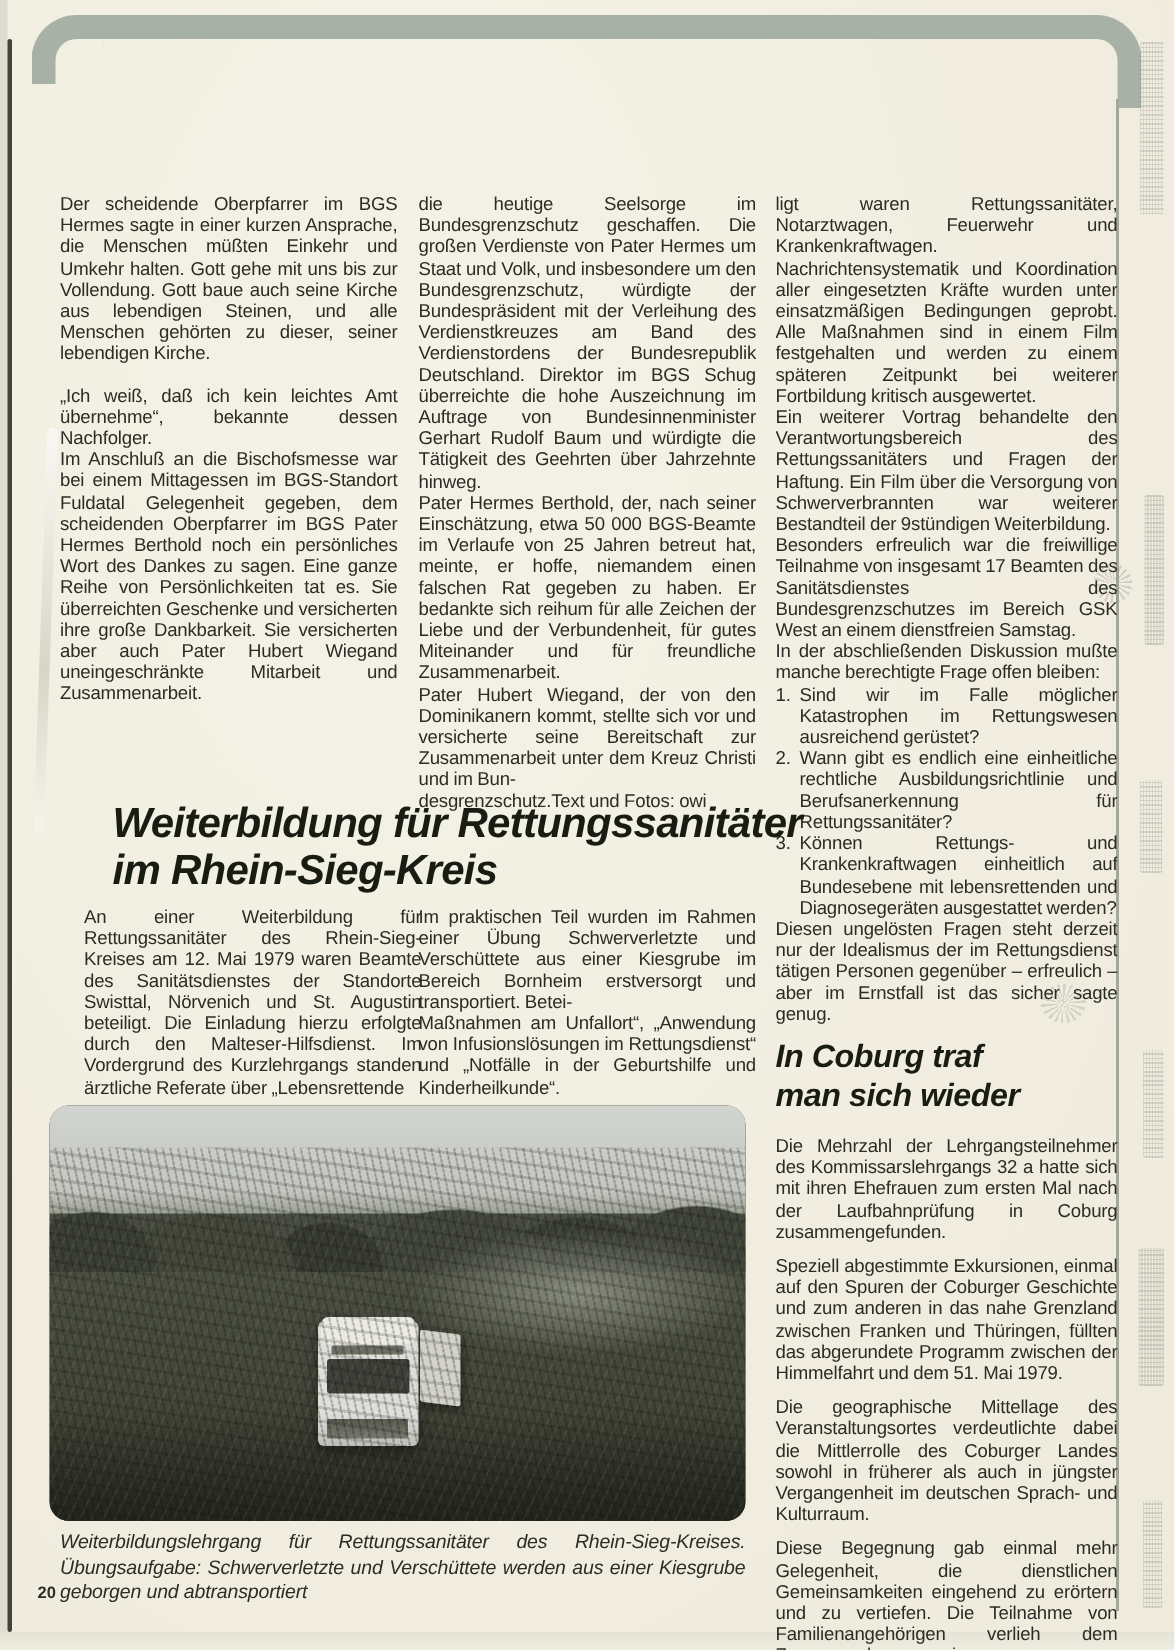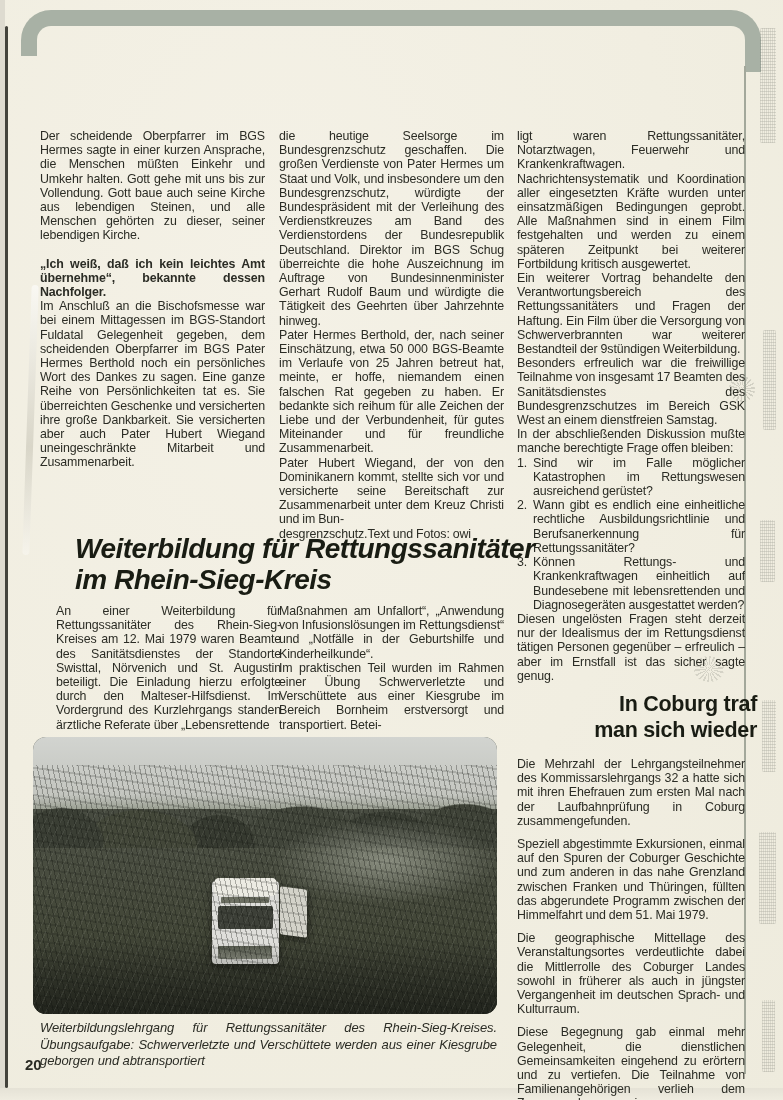--- a/index.html
+++ b/index.html
@@ -33,35 +33,35 @@
   .band-bar{position:absolute;left:52px;top:10px;width:676px;height:16px;background:#a8b1a5;}
   .band-corner-left{position:absolute;left:21px;top:10px;width:48px;height:46px;
     border-top:16px solid #a8b1a5;border-left:16px solid #a8b1a5;border-top-left-radius:30px;box-sizing:border-box;}
   .band-corner-right{position:absolute;left:714px;top:10px;width:47px;height:62px;
     border-top:16px solid #a8b1a5;border-right:16px solid #a8b1a5;border-top-right-radius:30px;box-sizing:border-box;}
   .rule-right{position:absolute;left:744px;top:66px;width:2px;height:1008px;background:#a3a89b;}
   
   .col{position:absolute;font-size:12.4px;line-height:14.2px;text-align:justify;
        letter-spacing:-0.12px;word-spacing:-0.3px;}
   .col p{margin:0;}
-  .gap-before{margin-top:14px !important;font-weight:bold;}
+  .gap-before{margin-top:14px !important;}
   .c-left{left:40px;top:129px;width:225px;}
   .c-mid{left:279px;top:129px;width:225px;}
   .c-right{left:517px;top:129px;width:228px;height:560px;overflow:hidden;}
   .split{display:flex;}
   .qitem{display:flex;}
   .qnum{flex:none;width:16px;}
   .qtext{flex:1;text-align:justify;}
   
   .headline-main{position:absolute;left:38px;top:534px;width:520px;
     font-weight:bold;font-style:italic;font-size:28px;line-height:30.5px;
     letter-spacing:-0.5px;color:#191c13;margin-left:37px;}
   .headline-coburg{position:absolute;left:517px;top:692px;width:240px;
-    font-weight:bold;font-size:21.5px;line-height:25.5px;
-    letter-spacing:-0.3px;color:#191c13;text-align:right;}
+    font-weight:bold;font-style:italic;font-size:21.5px;line-height:25.5px;
+    letter-spacing:-0.3px;color:#191c13;}
   .c-sub1{left:56px;top:604px;width:225px;}
   .c-sub2{left:279px;top:604px;width:225px;}
   .c-coburg{left:517px;top:757px;width:228px;}
   .c-coburg p{margin:0 0 9px 0;}
   
   .photo{position:absolute;left:33px;top:737px;width:464px;height:277px;border-radius:13px;
     overflow:hidden;background:#474b40;}
   .ph-sky{position:absolute;left:0;top:0;right:0;height:26%;
     background:linear-gradient(#d2d4d0,#c3c5bf 80%,#9ba093 100%);}
   .ph-canopy{position:absolute;left:0;top:8%;right:0;height:32%;background:
@@ -88,21 +88,21 @@
   .v-sign{position:absolute;top:19%;left:14%;right:14%;height:8%;background:#6b6e61;border-radius:1px;}
   .v-windshield{position:absolute;top:30%;left:9%;right:9%;height:28%;background:#3d4038;border-radius:2px;}
   .v-grill{position:absolute;bottom:6%;left:10%;right:10%;height:16%;
     background:linear-gradient(#565a4e,#83867a);border-radius:1px;}
   .v-door{position:absolute;left:102%;top:8%;width:40%;height:58%;background:#d3d2c9;
     border-radius:2px;transform:skewY(7deg);box-shadow:2px 3px 6px rgba(0,0,0,.45);}
   
   .caption{position:absolute;left:40px;top:1020px;width:457px;
     font-style:italic;font-size:13px;line-height:16.5px;text-align:justify;color:#2b2c25;
     letter-spacing:-0.1px;}
-  .pagenum{position:absolute;left:25px;top:1056px;font-size:15px;font-weight:bold;color:#2b2c25;}
+  .pagenum{position:absolute;left:25px;top:1056px;font-size:11px;font-weight:bold;color:#2b2c25;}
 </style>
 </head>
 <body>
 
 <div class="page">
 
   <div class="edge-left-outer"></div>
   <div class="edge-left"></div>
   <div class="crease"></div>
   <div class="band-bar"></div>
@@ -158,22 +158,22 @@
 
   <div class="headline-main">
     <div>Weiterbildung für Rettungssanitäter</div>
     <div>im Rhein-Sieg-Kreis</div>
   </div>
 
   <div class="col c-sub1">
     <p>An einer Weiterbildung für Rettungssanitäter des Rhein-Sieg-Kreises am 12. Mai 1979 waren Beamte des Sanitätsdienstes der Standorte Swisttal, Nörvenich und St. Augustin beteiligt. Die Einladung hierzu erfolgte durch den Malteser-Hilfsdienst. Im Vordergrund des Kurzlehrgangs standen ärztliche Referate über „Lebensrettende</p>
   </div>
   <div class="col c-sub2">
+    <p>Im praktischen Teil wurden im Rahmen einer Übung Schwerverletzte und Verschüttete aus einer Kiesgrube im Bereich Bornheim erstversorgt und transportiert. Betei-</p>
     <p>Maßnahmen am Unfallort“, „Anwendung von Infusionslösungen im Rettungsdienst“ und „Notfälle in der Geburtshilfe und Kinderheilkunde“.</p>
-    <p>Im praktischen Teil wurden im Rahmen einer Übung Schwerverletzte und Verschüttete aus einer Kiesgrube im Bereich Bornheim erstversorgt und transportiert. Betei-</p>
   </div>
 
   <div class="headline-coburg">
     <div>In Coburg traf</div>
     <div>man sich wieder</div>
   </div>
   <div class="col c-coburg">
     <p>Die Mehrzahl der Lehrgangsteilnehmer des Kommissarslehrgangs 32 a hatte sich mit ihren Ehefrauen zum ersten Mal nach der Laufbahnprüfung in Coburg zusammengefunden.</p>
     <p>Speziell abgestimmte Exkursionen, einmal auf den Spuren der Coburger Geschichte und zum anderen in das nahe Grenzland zwischen Franken und Thüringen, füllten das abgerundete Programm zwischen der Himmelfahrt und dem 51. Mai 1979.</p>
     <p>Die geographische Mittellage des Veranstaltungsortes verdeutlichte dabei die Mittlerrolle des Coburger Landes sowohl in früherer als auch in jüngster Vergangenheit im deutschen Sprach- und Kulturraum.</p>

